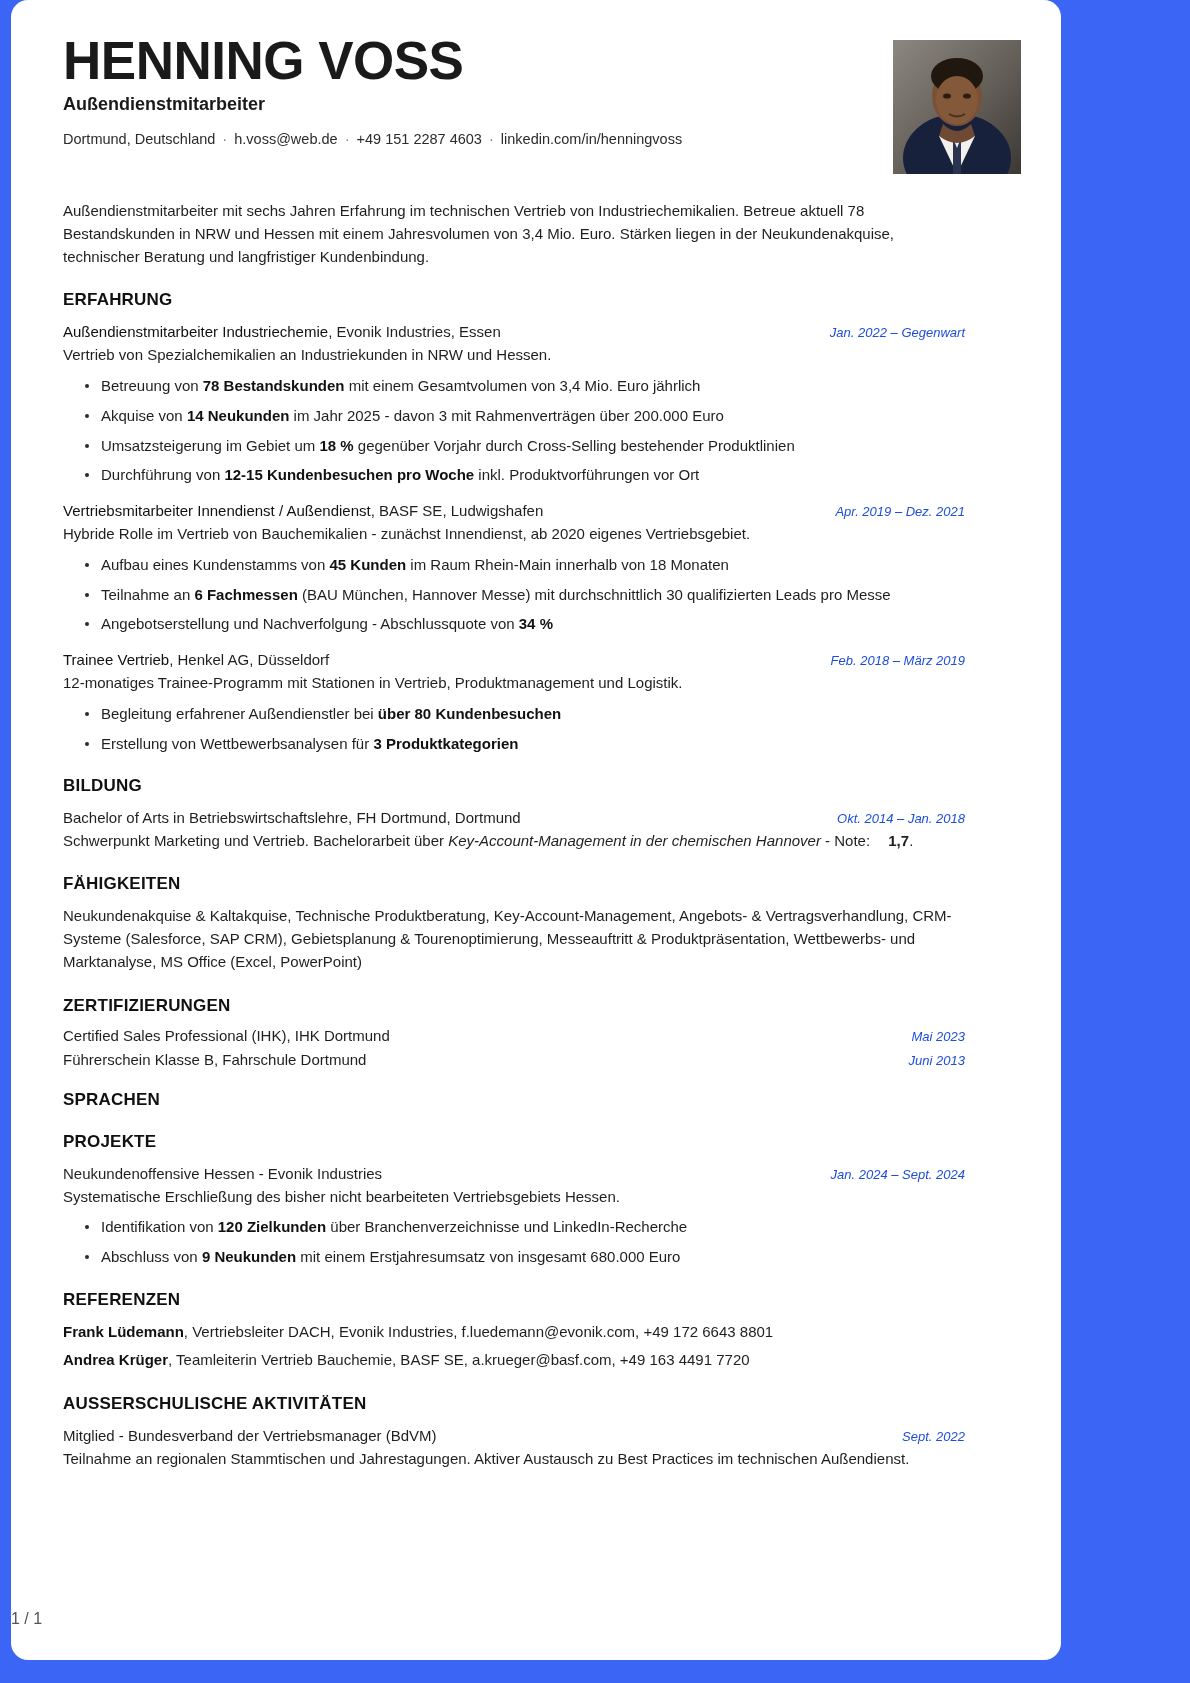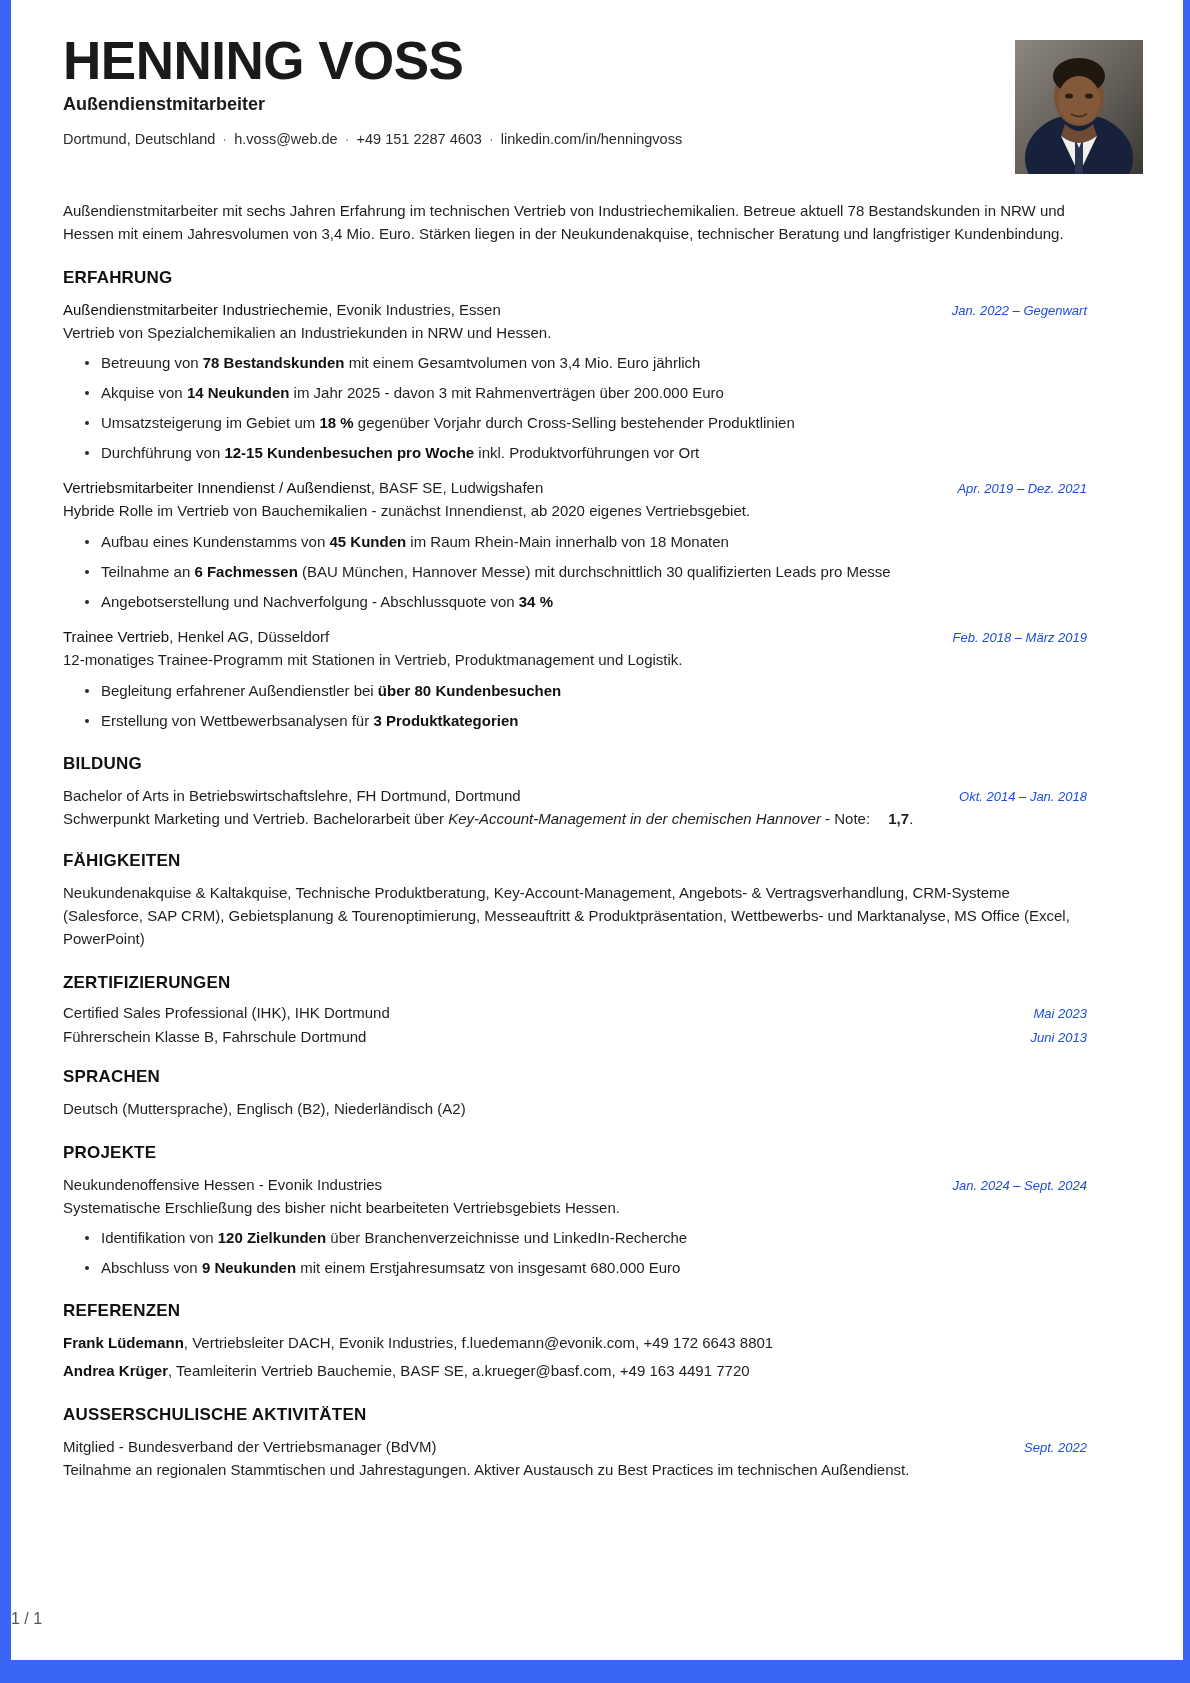--- a/index.html
+++ b/index.html
@@ -10,26 +10,27 @@
     width: 1190px;
     height: 1683px;
     background: #3b66f5;
     font-family: "Liberation Sans", sans-serif;
     -webkit-font-smoothing: antialiased;
   }
   .page {
     position: absolute;
     left: 11px;
     top: 0;
-    width: 1172px;
+    width: 1050px;
     height: 1660px;
     background: #ffffff;
     box-sizing: border-box;
     padding: 34px 96px 0 52px;
     overflow: hidden;
+    border-radius: 17px;
   }
   
   .header {
     position: relative;
     min-height: 140px;
   }
   .name {
     font-size: 53px;
     line-height: 1.02;
     font-weight: bold;
@@ -281,21 +282,20 @@
       <span class="entry-date">Mai 2023</span>
     </div>
     <div class="simple-row">
       <span class="label">Führerschein Klasse B, Fahrschule Dortmund</span>
       <span class="entry-date">Juni 2013</span>
     </div>
   </div>
 
   <div class="section">
     <h2 class="section-title">SPRACHEN</h2>
-    <p class="plain-text">Deutsch (Muttersprache), Englisch (B2), Niederländisch (A2)</p>
   </div>
 
   <div class="section">
     <h2 class="section-title">PROJEKTE</h2>
     <div class="entry">
       <div class="entry-head">
         <div class="entry-title">Neukundenoffensive Hessen - Evonik Industries</div>
         <div class="entry-date">Jan. 2024 – Sept. 2024</div>
       </div>
       <p class="entry-desc">Systematische Erschließung des bisher nicht bearbeiteten Vertriebsgebiets Hessen.</p>

